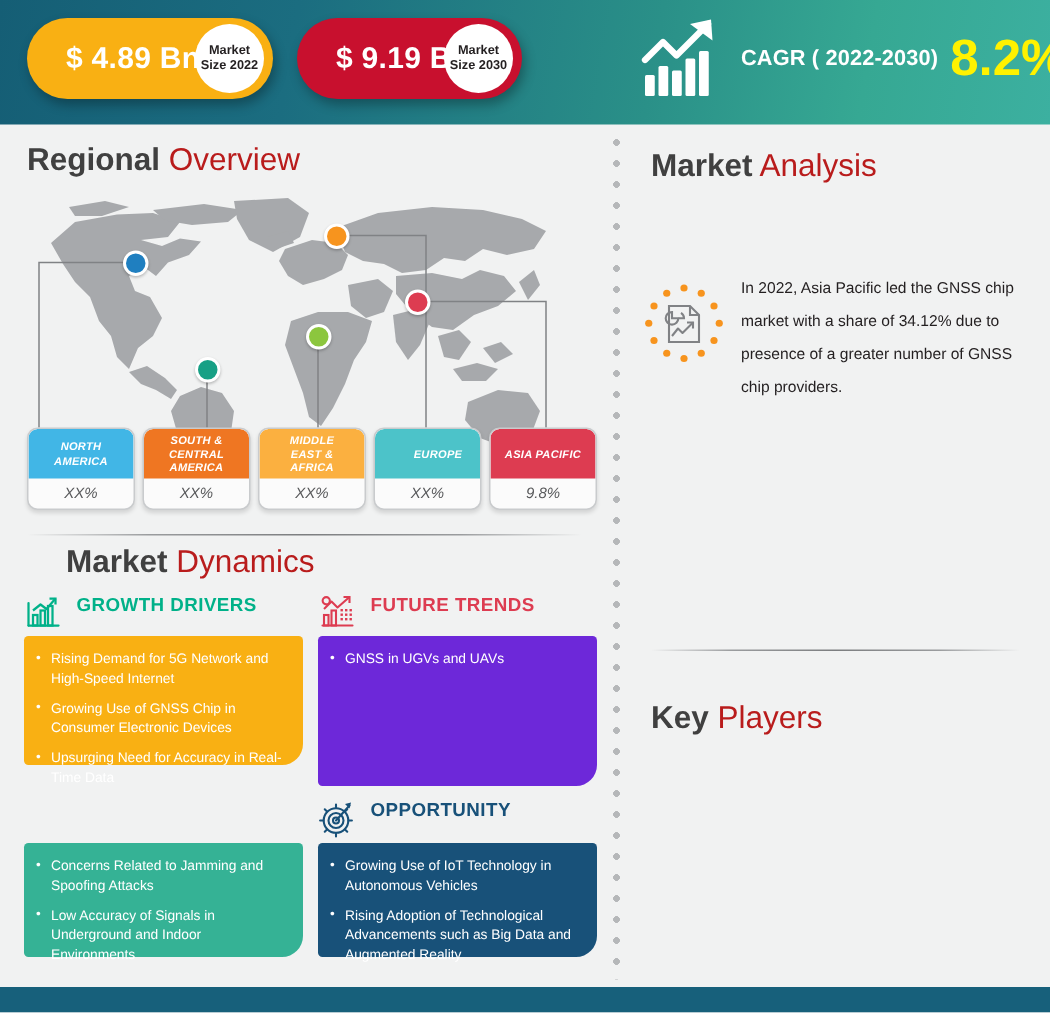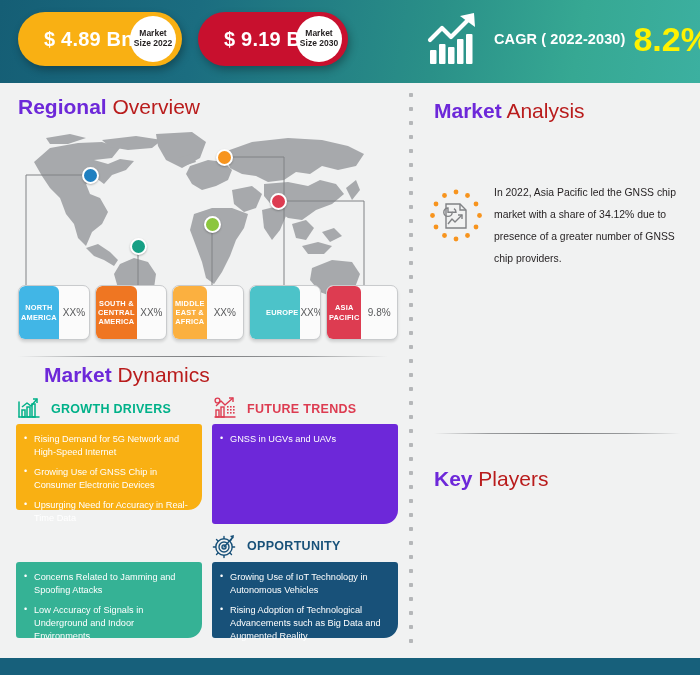--- a/index.html
+++ b/index.html
@@ -49,54 +49,54 @@
   }
   .hrule{
     position:absolute;height:1px;
     background:linear-gradient(to right,#f1f2f2,#9a9c9e 22%,#7c7e80 50%,#9a9c9e 78%,#f1f2f2);
   }
   #rule-left{left:18px;top:356px;width:370px;}
   #rule-right{left:434px;top:433px;width:246px;}
 
   
   .sec-title{position:absolute;font-size:21px;line-height:1;white-space:nowrap;}
-  .sec-title .b{color:#6d28d9;font-weight:bold;}
+  .sec-title .b{color:#404040;font-weight:bold;}
   .sec-title .n{color:#b91c1c;font-weight:normal;}
   #title-regional{left:18px;top:96px;}
   #title-dynamics{left:44px;top:364px;}
   #title-analysis{left:434px;top:100px;}
   #title-players{left:434px;top:468px;}
 
   
   .mapwrap{position:absolute;left:16px;top:128px;width:380px;height:205px;}
   .mapwrap svg{display:block;}
   .marker{position:absolute;width:17px;height:17px;border-radius:50%;
     border:2.5px solid #ffffff;box-sizing:border-box;
     box-shadow:0 1px 2px rgba(0,0,0,.25);}
 
   
   .region{
     position:absolute;top:285px;width:70px;height:53px;
     background:#fbfbfb;border:1px solid #c9cbcd;border-radius:7px;
     box-shadow:0 2px 3px rgba(0,0,0,.13);
-    display:flex;flex-direction:row;align-items:stretch;overflow:hidden;
+    display:flex;flex-direction:column;align-items:stretch;overflow:hidden;font-style:italic;
   }
   .region .cap{
     flex:0 0 33px;border-radius:6px 6px 0 0;
     display:flex;flex-direction:column;align-items:center;justify-content:center;
     color:#ffffff;font-weight:bold;font-size:7.4px;line-height:1.22;text-align:center;
     letter-spacing:.2px;padding:0 2px;box-sizing:border-box;
   }
   .region .val{
     flex:1;display:flex;align-items:center;justify-content:center;
     color:#58595b;font-size:10px;
   }
   #region-0{left:18px;} #region-1{left:95px;} #region-2{left:172px;}
   #region-3{left:249px;} #region-4{left:326px;}
-  .dyn-head{position:absolute;display:flex;align-items:center;height:26px;}
+  .dyn-head{position:absolute;display:flex;height:26px;}
   .dyn-head .dicon{width:26px;height:26px;margin-right:9px;flex:none;}
   .dyn-head .dlabel{font-size:12.5px;font-weight:bold;letter-spacing:.3px;white-space:nowrap;}
   .dyn-box{
     position:absolute;width:186px;box-sizing:border-box;padding:9px 10px 9px 8px;
     border-radius:3px 3px 14px 3px;
   }
   .dyn-box ul{margin:0;padding:0;list-style:none;}
   .dyn-box li{
     position:relative;color:#ffffff;font-size:9.2px;line-height:1.42;
     padding-left:10px;margin-bottom:7px;

